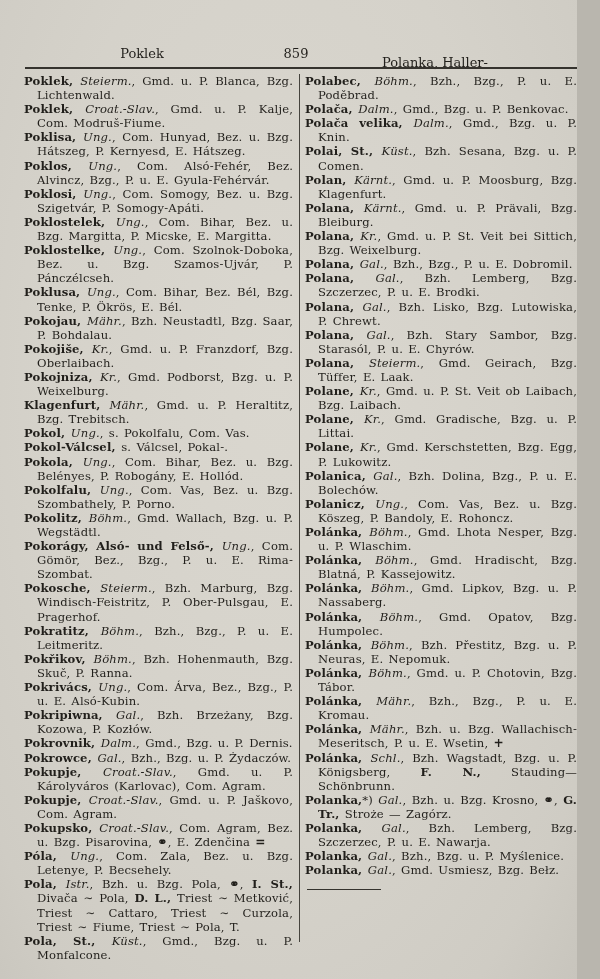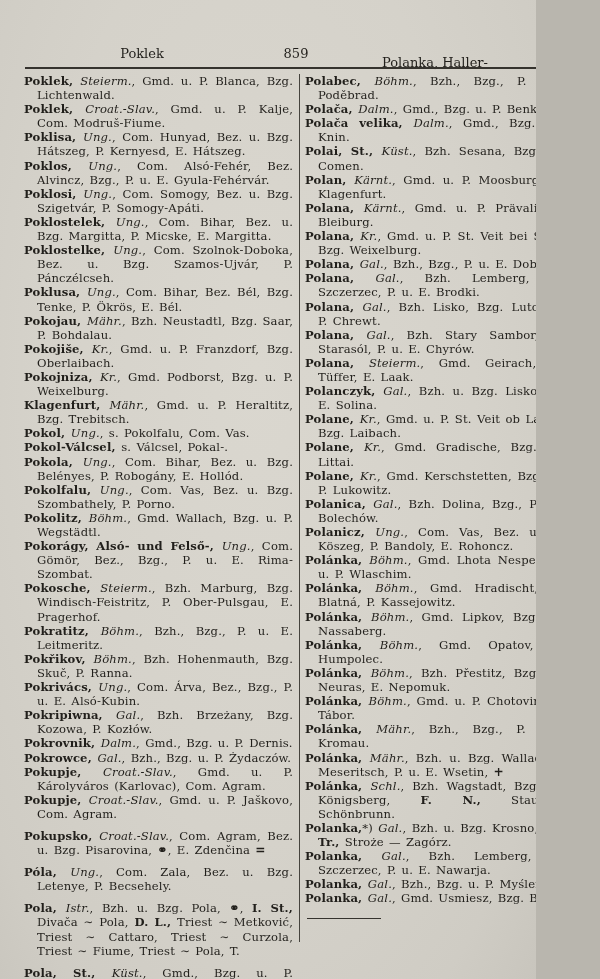--- a/index.html
+++ b/index.html
@@ -1,36 +1,36 @@
 <!DOCTYPE html>
 <html><head>
 <meta charset="utf-8">
 <style>
   html,body{margin:0;padding:0;background:#b9b6ae;}
   .page{
     position:relative;
-    width:536px;height:979px;
+    width:577px;height:979px;
     box-sizing:border-box;
     overflow:hidden;
     background:radial-gradient(ellipse at 48% 38%, #dad7cf 0%, #d5d2ca 55%, #cfccc4 85%, #c8c5bd 100%);
     color:#211f1b;
     font-family:"DejaVu Serif","Liberation Serif",serif;
   }
   .running-head{position:absolute;top:46px;left:0;width:600px;height:16px;font-size:13px;}
   .running-head span{position:absolute;transform:translateX(-50%);white-space:nowrap;}
   .head-left{left:142px;}
   .head-center{left:296px;}
   .head-right{left:435px;margin-top:9px;}
   .head-rule{position:absolute;top:67px;left:25px;width:560px;height:0;border-top:2px solid #35332e;}
   .columns{position:absolute;top:74px;left:24px;width:556px;display:flex;}
   .col{width:269px;font-size:11.6px;line-height:14.1px;text-align:justify;letter-spacing:0.15px;word-spacing:1.4px;}
   .col-right{width:272px;}
   .col-divider{width:1px;height:868px;background:#45433d;margin:0 5px 0 6px;flex:none;}
   .entry{padding-left:13px;text-indent:-13px;}
-  .entry.gap{margin-top:8px;}
+  .entry.gap{margin-top:0;}
   .b{font-weight:bold;}
   .i{font-style:italic;}
   .sym{font-weight:bold;font-size:1.05em;}
   .footnote-block{margin-top:12px;}
   .footnote-rule{width:74px;height:0;border-top:1.5px solid #35332e;margin-left:2px;}
 </style>
 </head>
 <body>
 
 <div class="page">
@@ -85,21 +85,20 @@
           <div class="entry"><span class="b">Polača velika, </span><span class="i">Dalm.</span><span class="p">, Gmd., Bzg. u. P. Knin.</span></div>
           <div class="entry"><span class="b">Polai, St., </span><span class="i">Küst.</span><span class="p">, Bzh. Sesana, Bzg. u. P. Comen.</span></div>
           <div class="entry"><span class="b">Polan, </span><span class="i">Kärnt.</span><span class="p">, Gmd. u. P. Moosburg, Bzg. Klagenfurt.</span></div>
           <div class="entry"><span class="b">Polana, </span><span class="i">Kärnt.</span><span class="p">, Gmd. u. P. Prävali, Bzg. Bleiburg.</span></div>
           <div class="entry"><span class="b">Polana, </span><span class="i">Kr.</span><span class="p">, Gmd. u. P. St. Veit bei Sittich, Bzg. Weixelburg.</span></div>
           <div class="entry"><span class="b">Polana, </span><span class="i">Gal.</span><span class="p">, Bzh., Bzg., P. u. E. Dobromil.</span></div>
           <div class="entry"><span class="b">Polana, </span><span class="i">Gal.</span><span class="p">, Bzh. Lemberg, Bzg. Szczerzec, P. u. E. Brodki.</span></div>
           <div class="entry"><span class="b">Polana, </span><span class="i">Gal.</span><span class="p">, Bzh. Lisko, Bzg. Lutowiska, P. Chrewt.</span></div>
           <div class="entry"><span class="b">Polana, </span><span class="i">Gal.</span><span class="p">, Bzh. Stary Sambor, Bzg. Starasól, P. u. E. Chyrów.</span></div>
           <div class="entry"><span class="b">Polana, </span><span class="i">Steierm.</span><span class="p">, Gmd. Geirach, Bzg. Tüffer, E. Laak.</span></div>
-          <div class="entry"><span class="b">Polanczyk, </span><span class="i">Gal.</span><span class="p">, Bzh. u. Bzg. Lisko, P. u. E. Solina.</span></div>
           <div class="entry"><span class="b">Polane, </span><span class="i">Kr.</span><span class="p">, Gmd. u. P. St. Veit ob Laibach, Bzg. Laibach.</span></div>
           <div class="entry"><span class="b">Polane, </span><span class="i">Kr.</span><span class="p">, Gmd. Gradische, Bzg. u. P. Littai.</span></div>
           <div class="entry"><span class="b">Polane, </span><span class="i">Kr.</span><span class="p">, Gmd. Kerschstetten, Bzg. Egg, P. Lukowitz.</span></div>
           <div class="entry"><span class="b">Polanica, </span><span class="i">Gal.</span><span class="p">, Bzh. Dolina, Bzg., P. u. E. Bolechów.</span></div>
           <div class="entry"><span class="b">Polanicz, </span><span class="i">Ung.</span><span class="p">, Com. Vas, Bez. u. Bzg. Köszeg, P. Bandoly, E. Rohoncz.</span></div>
           <div class="entry"><span class="b">Polánka, </span><span class="i">Böhm.</span><span class="p">, Gmd. Lhota Nesper, Bzg. u. P. Wlaschim.</span></div>
           <div class="entry"><span class="b">Polánka, </span><span class="i">Böhm.</span><span class="p">, Gmd. Hradischt, Bzg. Blatná, P. Kassejowitz.</span></div>
           <div class="entry"><span class="b">Polánka, </span><span class="i">Böhm.</span><span class="p">, Gmd. Lipkov, Bzg. u. P. Nassaberg.</span></div>
           <div class="entry"><span class="b">Polánka, </span><span class="i">Böhm.</span><span class="p">, Gmd. Opatov, Bzg. Humpolec.</span></div>
           <div class="entry"><span class="b">Polánka, </span><span class="i">Böhm.</span><span class="p">, Bzh. Přestitz, Bzg. u. P. Neuras, E. Nepomuk.</span></div>

